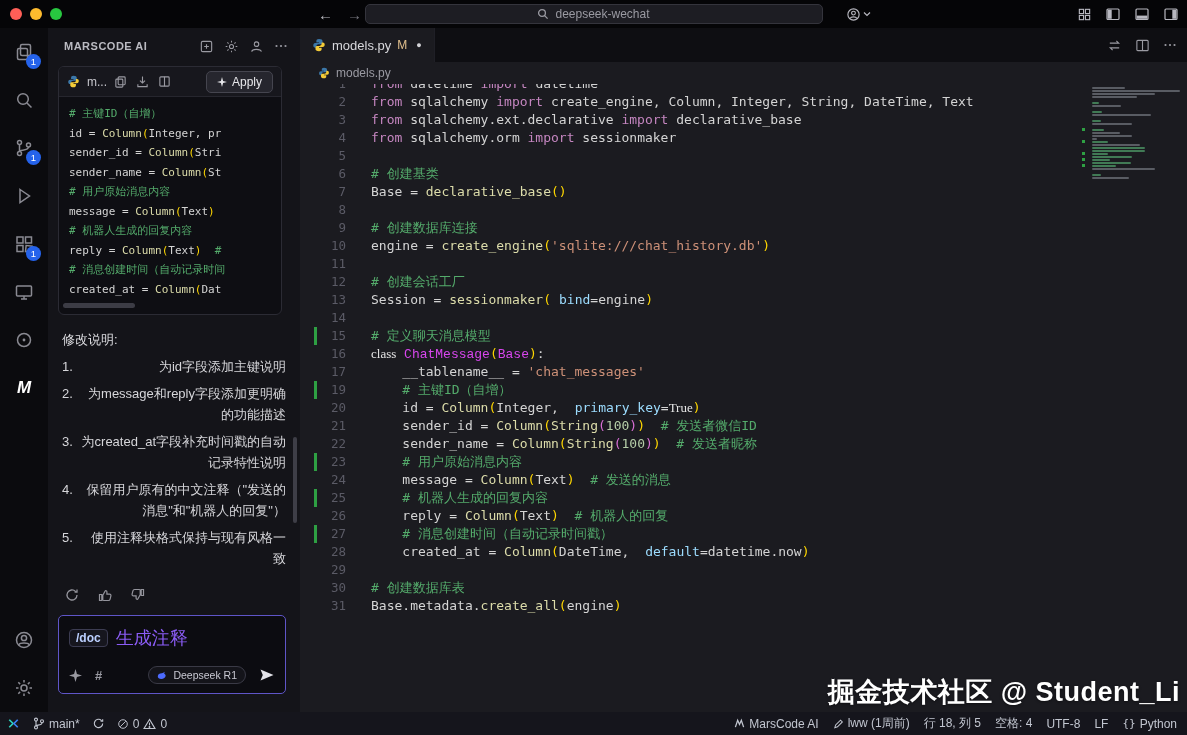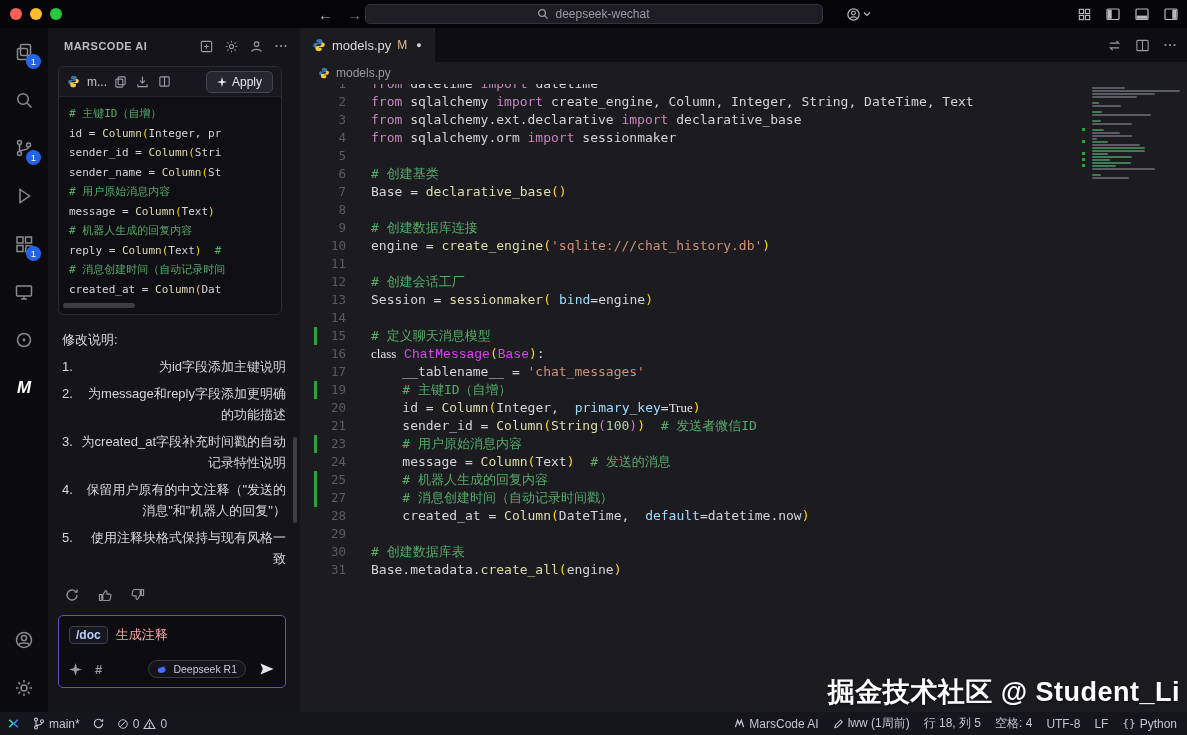--- a/index.html
+++ b/index.html
@@ -49,21 +49,21 @@
   .notes-title { margin:16px 14px 7px; font-size:13px; color:#dedee2; }
   .notes { margin:0 14px; }
   .note { display:flex; font-size:13px; line-height:21px; color:#d6d6da; margin-bottom:6px; }
   .note-num { width:17px; flex:none; }
   .note-text { flex:1;text-align:right; }
   .feedback { display:flex; gap:17px; margin:12px 16px 0; color:#94949c; align-items:center; }
 
   .composer { margin:12px 14px 0 10px; border:1.5px solid #5f55c8; border-radius:5px; background:#0c0c11; padding:10px 10px 9px; }
   .composer-row1 { display:flex; align-items:center; gap:8px; }
   .chip { border:1px solid #3c3c52; background:#16161e; border-radius:4px; padding:1px 6px; font-size:12px; color:#bcd0ff; font-weight:700; }
-  .prompt { color:#fca5a5; font-size:13px; }
+  .prompt { color:#8b5cf6; font-size:18px; }
   .composer-row2 { display:flex; align-items:center; margin-top:16px; gap:13px; color:#9a9aa2; }
   .hash { font-size:13px; font-weight:700; color:#9a9aa2; }
   .model-pill { margin-left:auto; display:flex; gap:5px; align-items:center; border:1px solid #3a3a46; border-radius:10px;
     padding:2px 8px; font-size:10.5px; color:#c8c8d2; background:#14141a; }
   .send-btn { color:#e4e4ea; display:flex; }
 
   .sb-scroll { position:absolute; right:3px; top:409px; width:4px; height:86px; background:#3e3e47; border-radius:2px; }
 
   
   .editor-col { flex:1; display:flex; flex-direction:column; background:#1b1b20; min-width:0; position:relative; }
@@ -551,33 +551,43 @@
               <span class="chg"></span>
               <span class="lnum">20</span>
               <span class="lcode"><span class="tk-pl">    id = </span><span class="tk-fn">Column</span><span class="tk-b1">(</span><span class="tk-pl">Integer, </span><span class="tk-prm">primary_key</span><span class="tk-pl">=</span><span class="tk-kw2">True</span><span class="tk-b1">)</span></span>
             </div>
             <div class="code-row">
               <span class="chg"></span>
               <span class="lnum">21</span>
               <span class="lcode"><span class="tk-pl">    sender_id = </span><span class="tk-fn">Column</span><span class="tk-b1">(</span><span class="tk-fn">String</span><span class="tk-b2">(</span><span class="tk-num">100</span><span class="tk-b2">)</span><span class="tk-b1">)</span><span class="tk-pl">  </span><span class="tk-cmt"># 发送者微信ID</span></span>
             </div>
             <div class="code-row">
+              <span class="chg"></span>
+              <span class="lnum">22</span>
+              <span class="lcode"><span class="tk-pl">    sender_name = </span><span class="tk-fn">Column</span><span class="tk-b1">(</span><span class="tk-fn">String</span><span class="tk-b2">(</span><span class="tk-num">100</span><span class="tk-b2">)</span><span class="tk-b1">)</span><span class="tk-pl">  </span><span class="tk-cmt"># 发送者昵称</span></span>
+            </div>
+            <div class="code-row">
               <span class="chg on"></span>
               <span class="lnum">23</span>
               <span class="lcode"><span class="tk-pl">    </span><span class="tk-cmt"># 用户原始消息内容</span></span>
             </div>
             <div class="code-row">
               <span class="chg"></span>
               <span class="lnum">24</span>
               <span class="lcode"><span class="tk-pl">    message = </span><span class="tk-fn">Column</span><span class="tk-b1">(</span><span class="tk-pl">Text</span><span class="tk-b1">)</span><span class="tk-pl">  </span><span class="tk-cmt"># 发送的消息</span></span>
             </div>
             <div class="code-row">
               <span class="chg on"></span>
               <span class="lnum">25</span>
               <span class="lcode"><span class="tk-pl">    </span><span class="tk-cmt"># 机器人生成的回复内容</span></span>
+            </div>
+            <div class="code-row">
+              <span class="chg"></span>
+              <span class="lnum">26</span>
+              <span class="lcode"><span class="tk-pl">    reply = </span><span class="tk-fn">Column</span><span class="tk-b1">(</span><span class="tk-pl">Text</span><span class="tk-b1">)</span><span class="tk-pl">  </span><span class="tk-cmt"># 机器人的回复</span></span>
             </div>
             <div class="code-row">
               <span class="chg on"></span>
               <span class="lnum">27</span>
               <span class="lcode"><span class="tk-pl">    </span><span class="tk-cmt"># 消息创建时间（自动记录时间戳）</span></span>
             </div>
             <div class="code-row">
               <span class="chg"></span>
               <span class="lnum">28</span>
               <span class="lcode"><span class="tk-pl">    created_at = </span><span class="tk-fn">Column</span><span class="tk-b1">(</span><span class="tk-pl">DateTime, </span><span class="tk-prm">default</span><span class="tk-pl">=</span><span class="tk-pl">datetime.now</span><span class="tk-b1">)</span></span>

